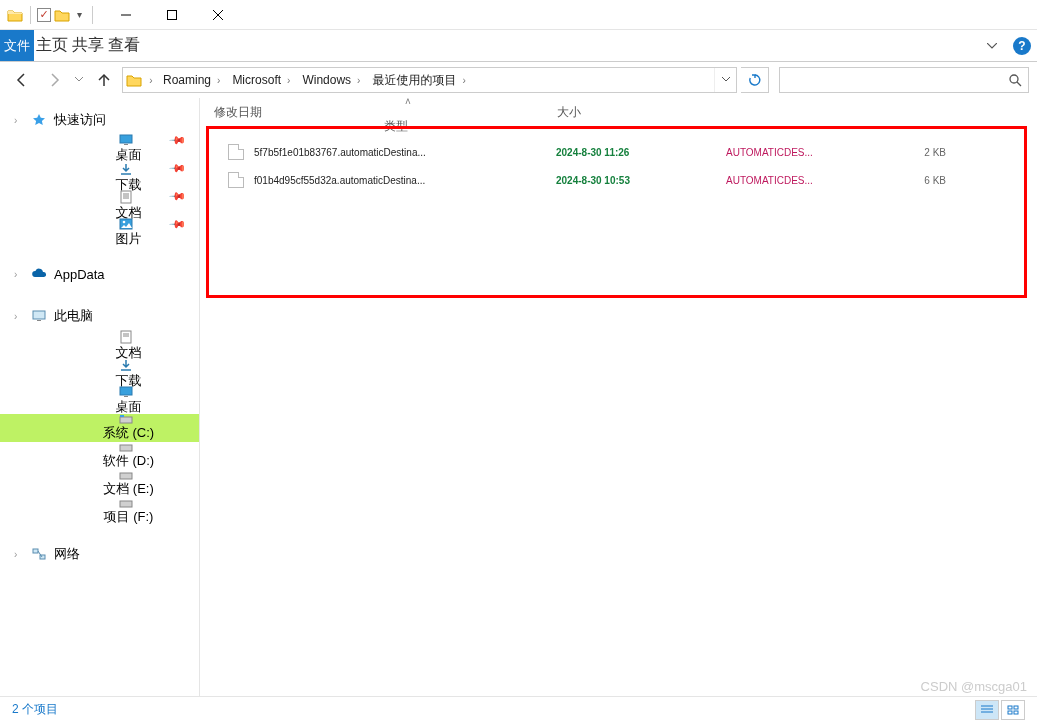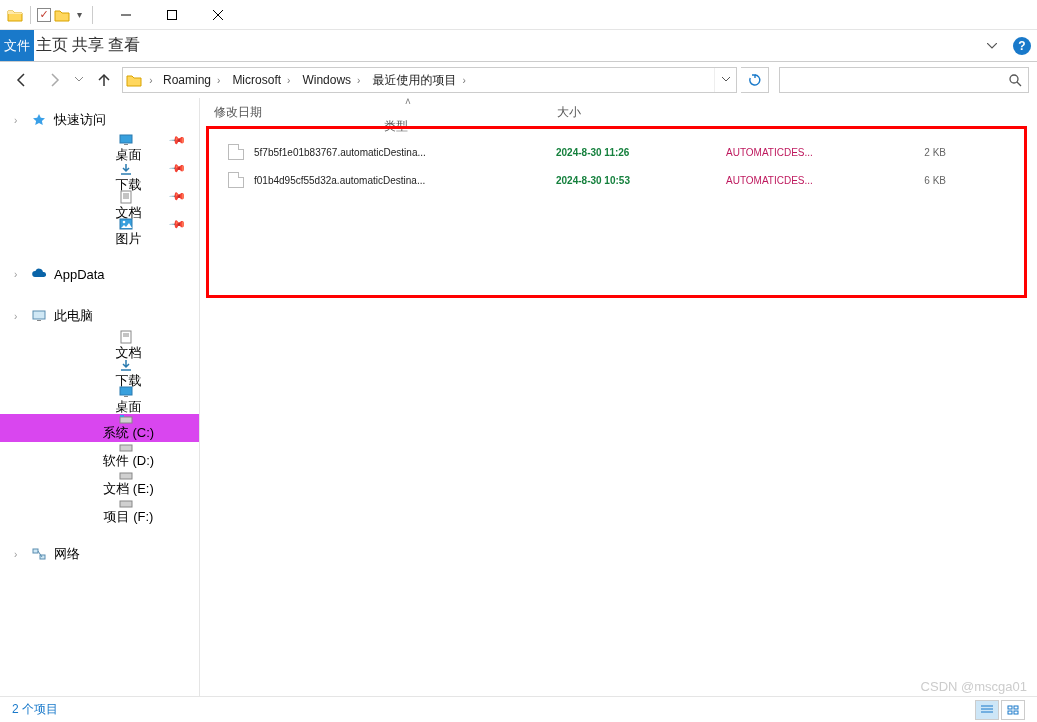--- a/index.html
+++ b/index.html
@@ -36,21 +36,21 @@
 .refresh { width: 28px; height:26px; border:1px solid #ccc; border-left:none; display:flex; align-items:center; justify-content:center; color:#1979ca; }
 .searchbox { width: 250px; height:26px; border:1px solid #ccc; margin-left:6px; display:flex; align-items:center; }
 .searchbox input { border:none; outline:none; flex:1; font-size:12px; padding:0 6px; font-style: italic; color:#888; }
 .searchbox .mag { width:26px; display:flex; align-items:center; justify-content:center; color:#555; }
 
 
 .mainarea { display: flex; height: calc(100% - 30px - 32px - 36px - 26px); }
 .sidebar { width: 200px; border-right: 1px solid #e5e5e5; padding: 8px 0; overflow:auto; }
 .side-item { display: flex; align-items: center; height: 28px; padding-left: 30px; font-size: 13px; position:relative; }
 .side-item.child { padding-left: 58px; flex-direction: column; }
-.side-item.selected { background: #d946ef; }
+.side-item.selected { background: #bef264; }
 .side-ic { width:18px; display:inline-flex; align-items:center; justify-content:center; margin-right:6px; }
 .pin { position:absolute; right:14px; color:#888; font-size:11px; transform: rotate(45deg); }
 .side-gap { height: 14px; }
 .tree-chev { position:absolute; left:14px; color:#999; font-size:10px; }
 
 
 .filepane { flex:1; position:relative; }
 .cols { display:flex; height:28px; align-items:center; border-bottom: 0px solid #e5e5e5; color:#555; font-size:12px; padding-left: 14px; }
 .col-name { width: 330px; padding-left: 16px; }
 .col-date { width: 170px; }

